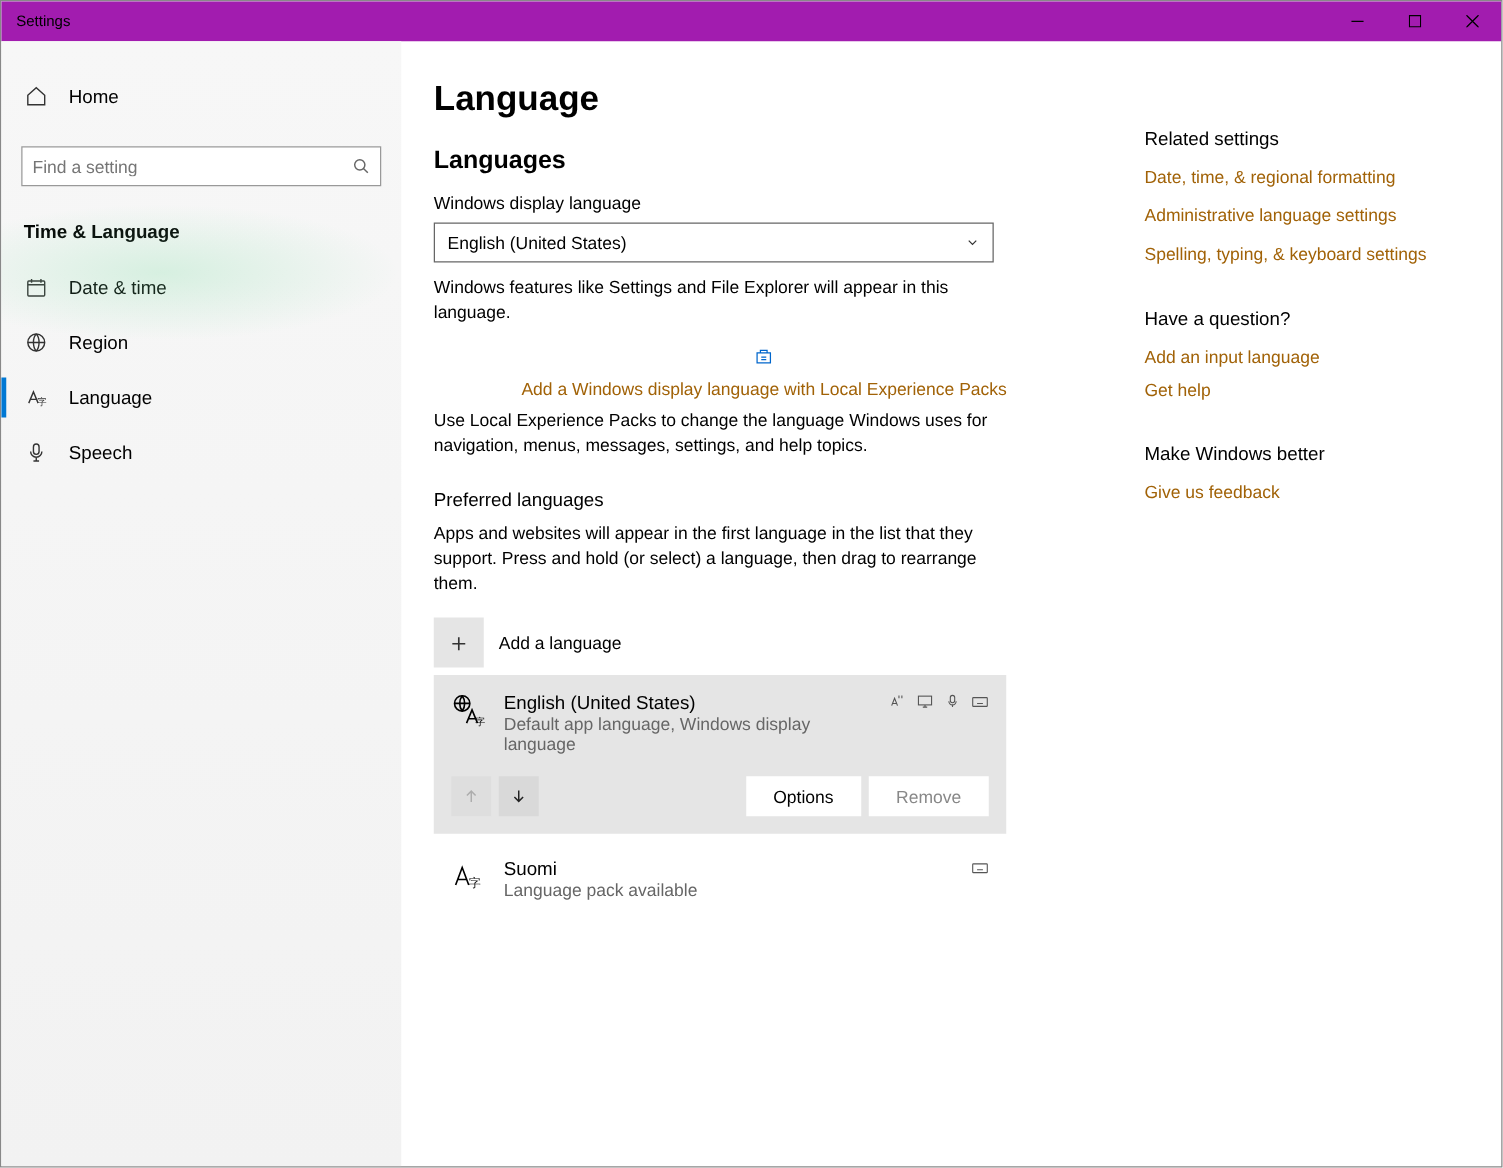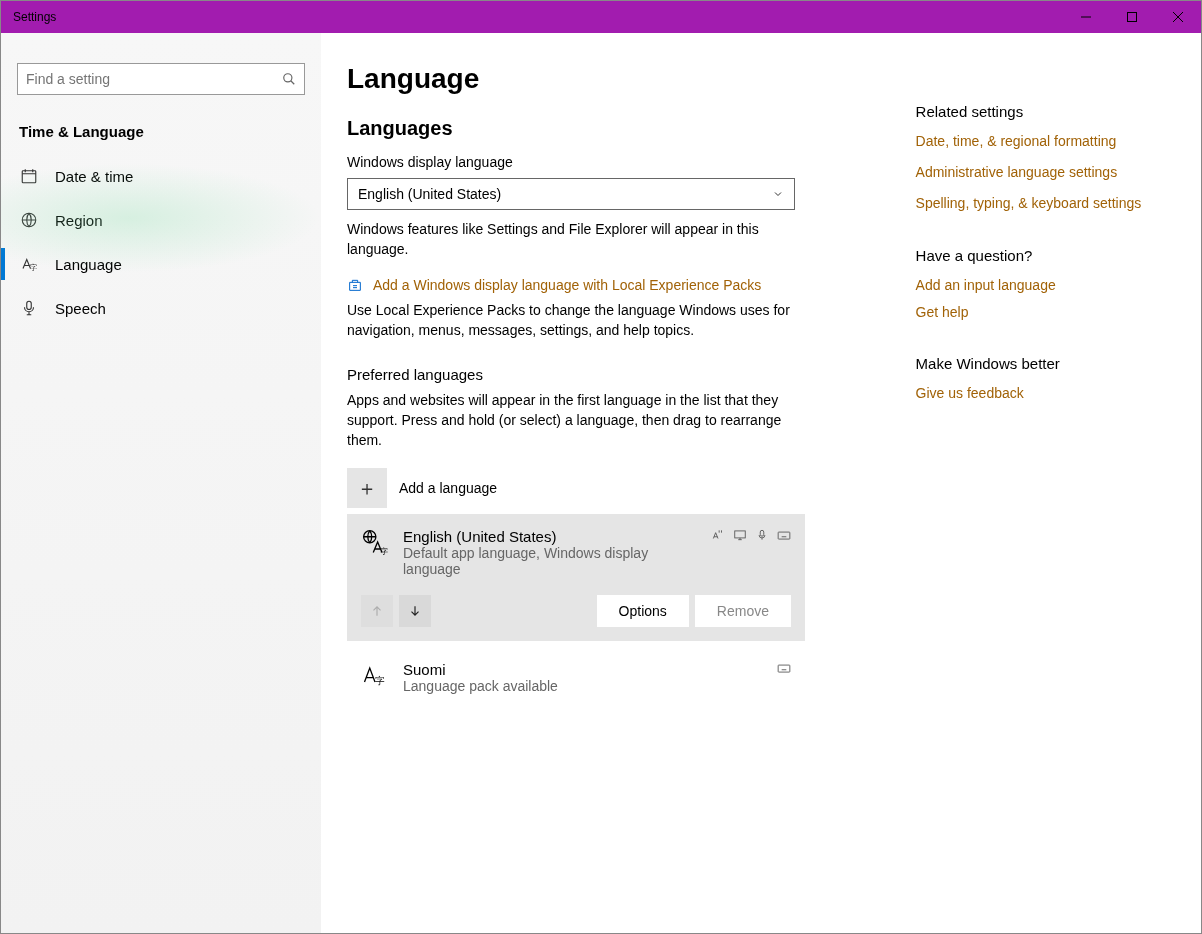--- a/index.html
+++ b/index.html
@@ -53,21 +53,21 @@
     align-items: center;
     padding: 10px 18px;
     font-size: 15px;
     cursor: default;
   }
   .home-row .icon, .nav-item .icon {
     width: 20px; height: 20px; margin-right: 16px;
     display:flex; align-items:center; justify-content:center;
   }
   .searchbox {
-    margin: 6px 16px 18px 16px;
+    margin: 20px 16px 18px 16px;
     height: 32px;
     border: 1px solid #999;
     background: #fff;
     display: flex;
     align-items: center;
     padding: 0 8px;
   }
   .searchbox input {
     flex: 1;
     border: none;
@@ -133,21 +133,21 @@
     width: 448px;
     margin-bottom: 18px;
     line-height:1.4;
   }
   .link {
     color: #a16207;
     font-size: 14px;
     cursor: pointer;
     display:block;
   }
-  .link-row { display:flex; align-items:center; gap:10px; margin-bottom:8px;}
+  .link-row { display:flex; align-items:center; gap:10px; margin-bottom:8px;flex-direction:column;}
   .section-gap { margin-top: 26px; }
   .add-lang {
     display:flex; align-items:center; gap:12px;
     margin-top:8px;
   }
   .plus-box {
     width:40px; height:40px; background:#e5e5e5;
     display:flex; align-items:center; justify-content:center;
     font-size:20px; color:#333;
   }
@@ -193,20 +193,28 @@
   </div>
   <div class="winbtn">
     <svg width="10" height="10">
         <path d="M0 0 L10 10 M10 0 L0 10" stroke="#000"></path>
       </svg>
   </div>
 </div>
 
 <div class="main-layout">
   <div class="sidebar">
+    <div class="home-row">
+      <span class="icon">
+        <svg width="18" height="18" viewBox="0 0 24 24" fill="none" stroke="#333" stroke-width="1.5">
+            <path d="M3 11 L12 3 L21 11 V21 H3 Z"></path>
+          </svg>
+      </span>
+      <span>Home</span>
+    </div>
 
     <div class="searchbox">
       <input placeholder="Find a setting" style="">
       <svg width="14" height="14" viewBox="0 0 24 24" fill="none" stroke="#666" stroke-width="2">
           <circle cx="10" cy="10" r="7"></circle>
           <path d="M15 15 L21 21"></path>
         </svg>
     </div>
 
     <div class="section-label">Time &amp; Language</div>

